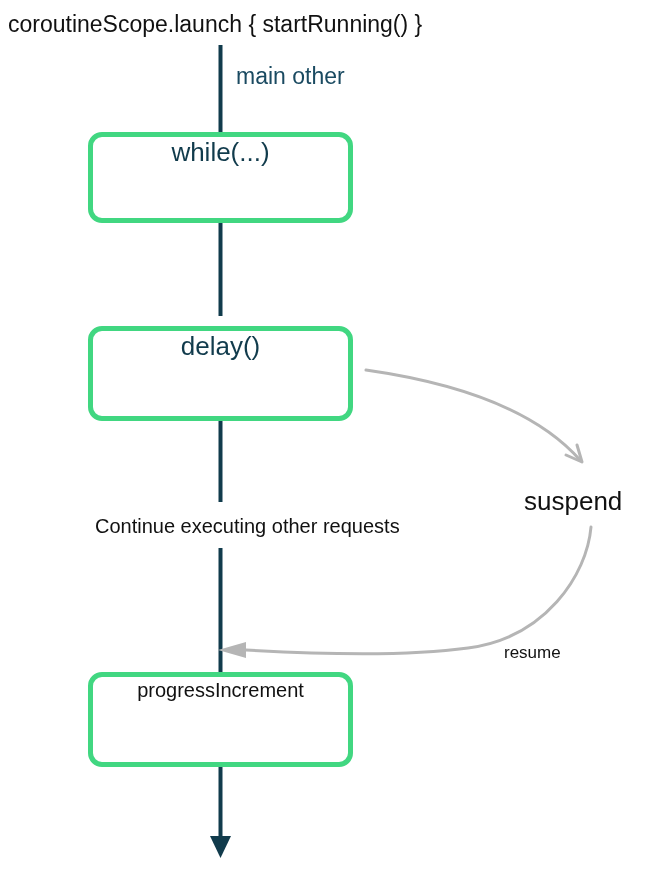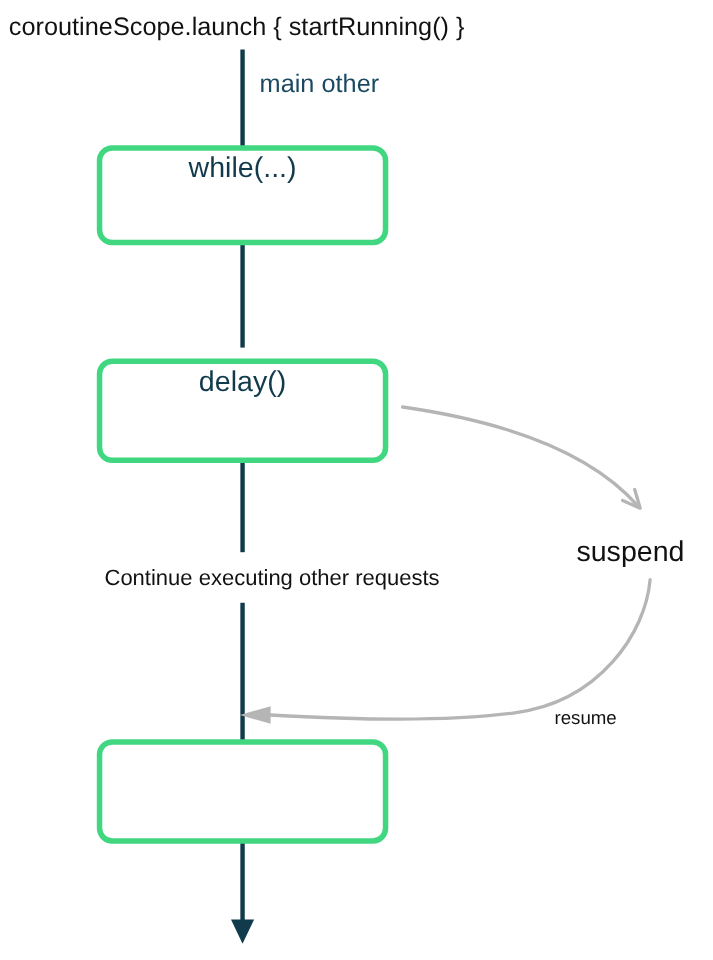--- a/index.html
+++ b/index.html
@@ -101,15 +101,16 @@
     <span>delay()</span>
   </div>
 
   <div class="lbl continue-lbl">Continue executing other requests</div>
 
   <div class="lbl suspend-lbl">suspend</div>
 
   <div class="lbl resume-lbl">resume</div>
 
   <div class="node node-progress">
+    <span>progressIncrement</span>
   </div>
 
 </div>
 
 </body></html>

